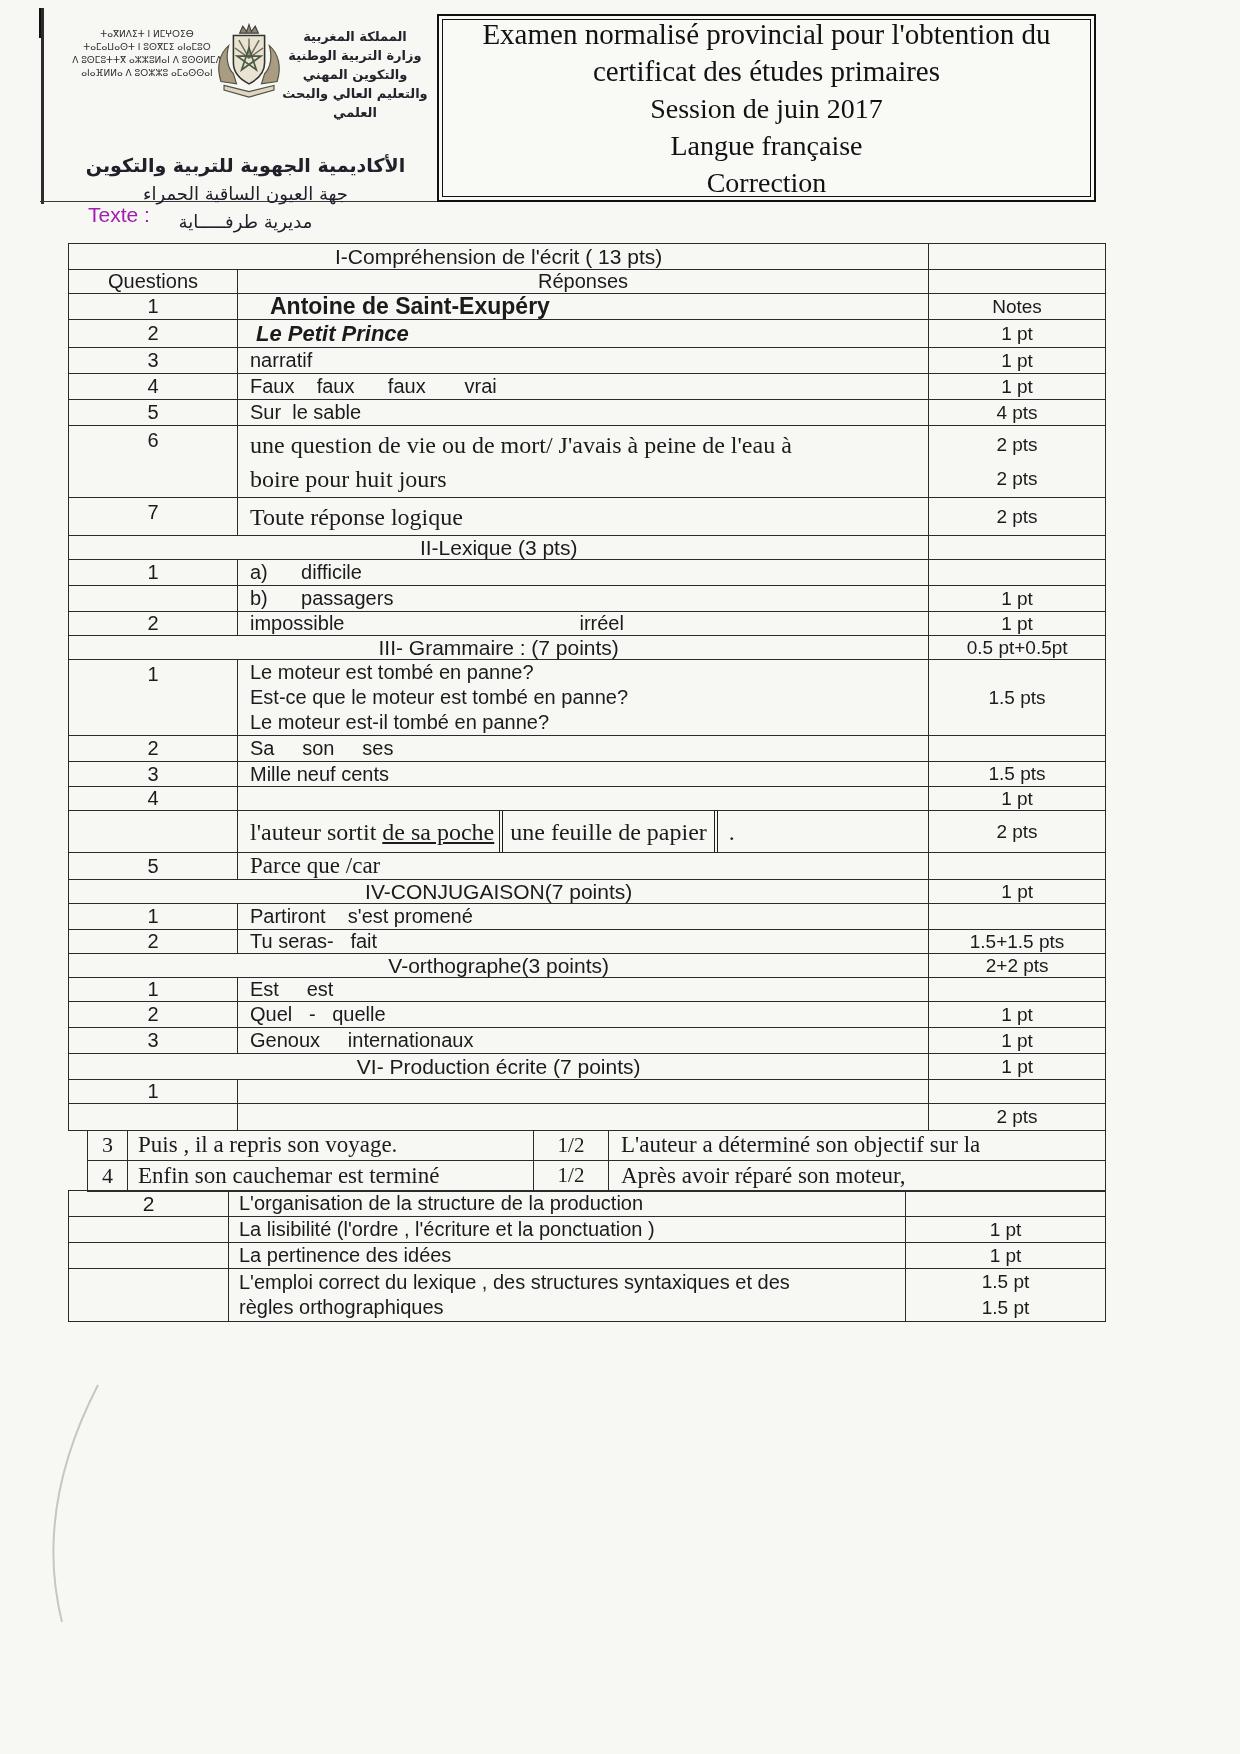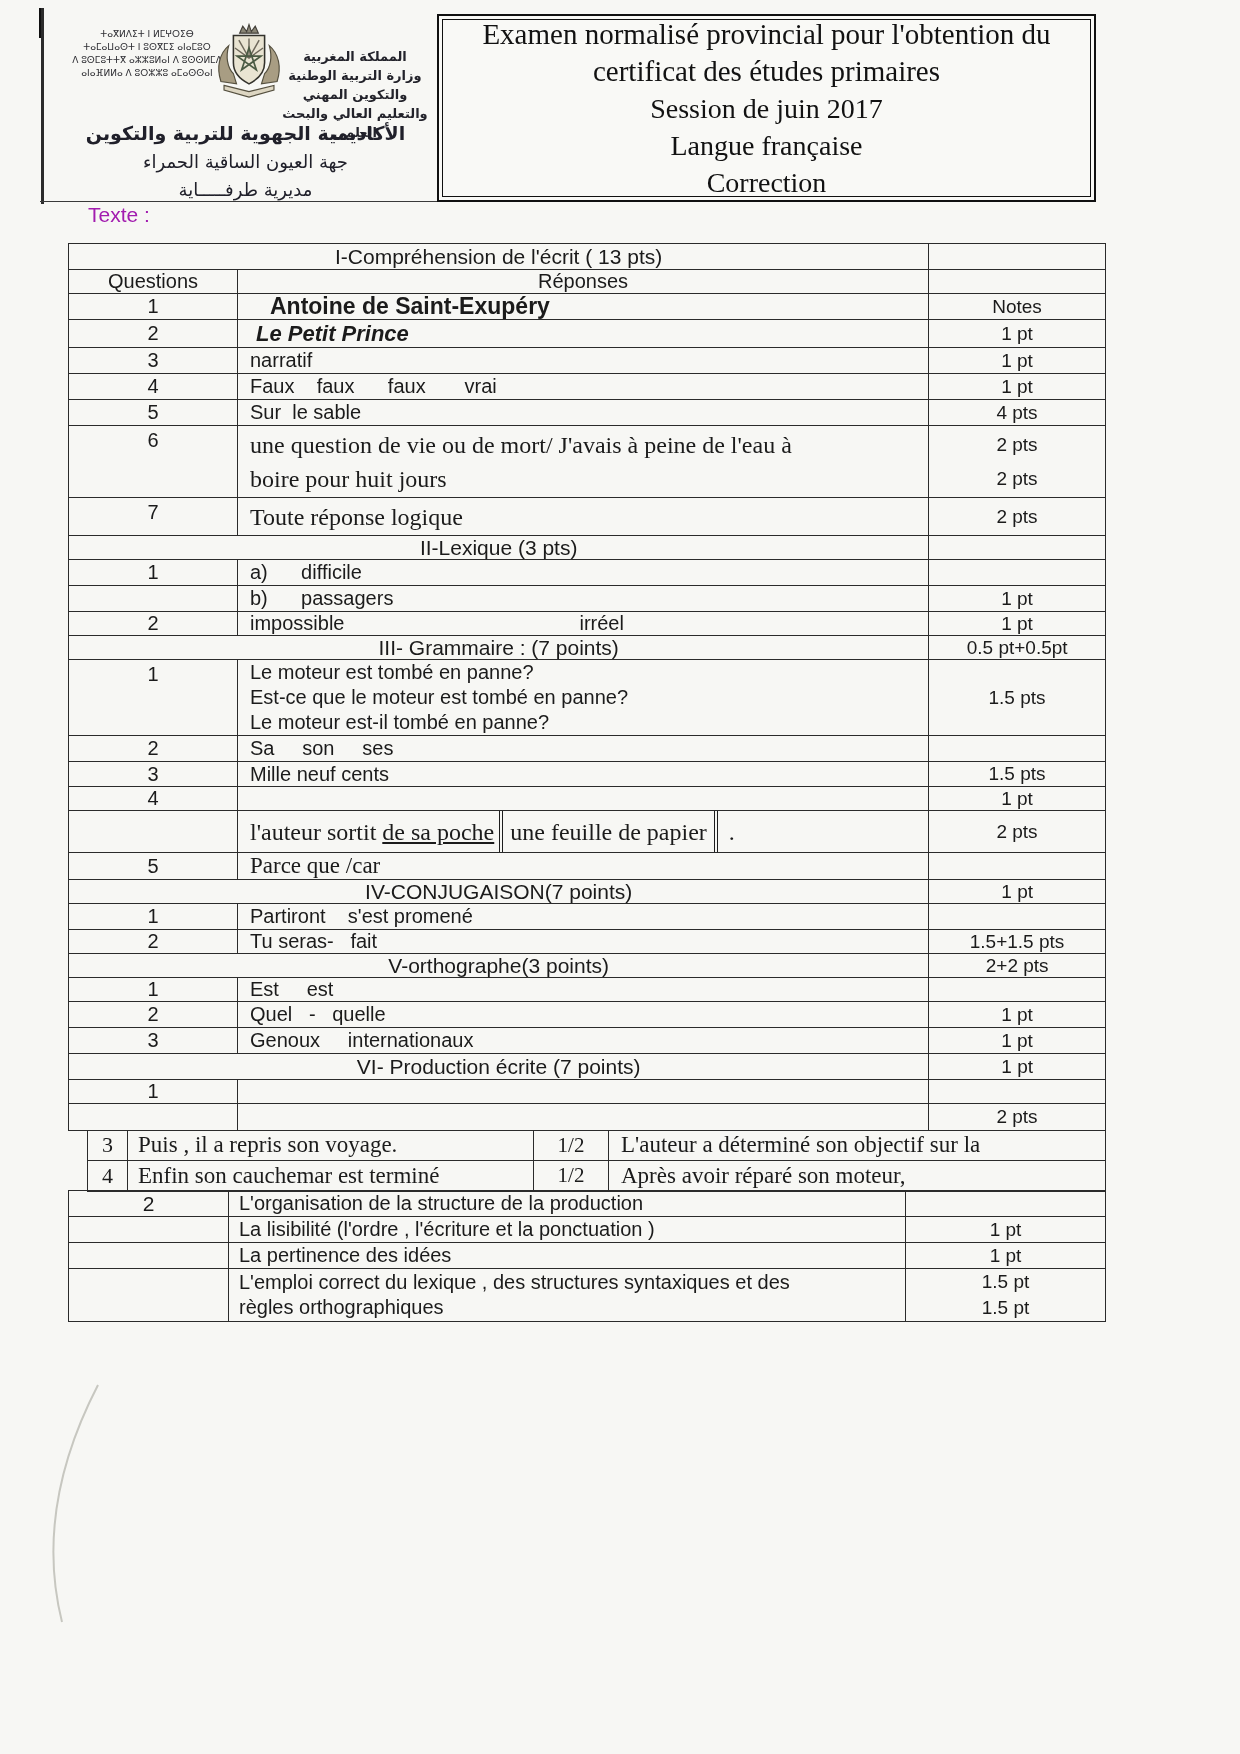--- a/index.html
+++ b/index.html
@@ -4,24 +4,24 @@
 <style>
   html,body{margin:0;padding:0;background:#e8e8e6;}
   .page{position:relative;width:1240px;height:1754px;background:#f7f7f4;margin:0 auto;
         font-family:"Liberation Sans",sans-serif;color:#1b1b1b;overflow:hidden;}
   .abs{position:absolute;}
 
   
   .tifinagh{left:72px;top:28px;width:150px;font-family:"DejaVu Sans",sans-serif;
             font-size:9px;line-height:13px;color:#2e2e33;text-align:center;}
   .ministry{left:280px;top:27px;width:150px;direction:rtl;text-align:center;
-            font-family:"DejaVu Sans",sans-serif;font-size:13px;line-height:19px;color:#23232b;font-weight:bold;margin-top:20px;}
+            font-family:"DejaVu Sans",sans-serif;font-size:13px;line-height:19px;color:#23232b;font-weight:bold;}
   .academy{left:58px;top:118px;width:375px;text-align:center;direction:rtl;
            font-family:"DejaVu Sans",sans-serif;color:#20202a;}
-  .academy .l1{font-size:19px;font-weight:bold;line-height:30px;}
+  .academy .l1{font-size:19px;font-weight:bold;line-height:30px;margin-top:32px;}
   .academy .l2{font-size:18px;line-height:28px;}
   .academy .l3{font-size:18px;line-height:28px;}
 
   .title-box{left:437px;top:14px;width:659px;height:188px;border:2.5px solid #101010;
              box-sizing:border-box;padding:3px;background:#f9f9f6;}
   .title-inner{border:1.5px solid #101010;height:100%;box-sizing:border-box;display:flex;
                flex-direction:column;align-items:center;justify-content:center;
                font-family:"Liberation Serif",serif;color:#121212;}
   .tl{line-height:37px;}
   .tl.big{font-size:29px;text-align:right;}

